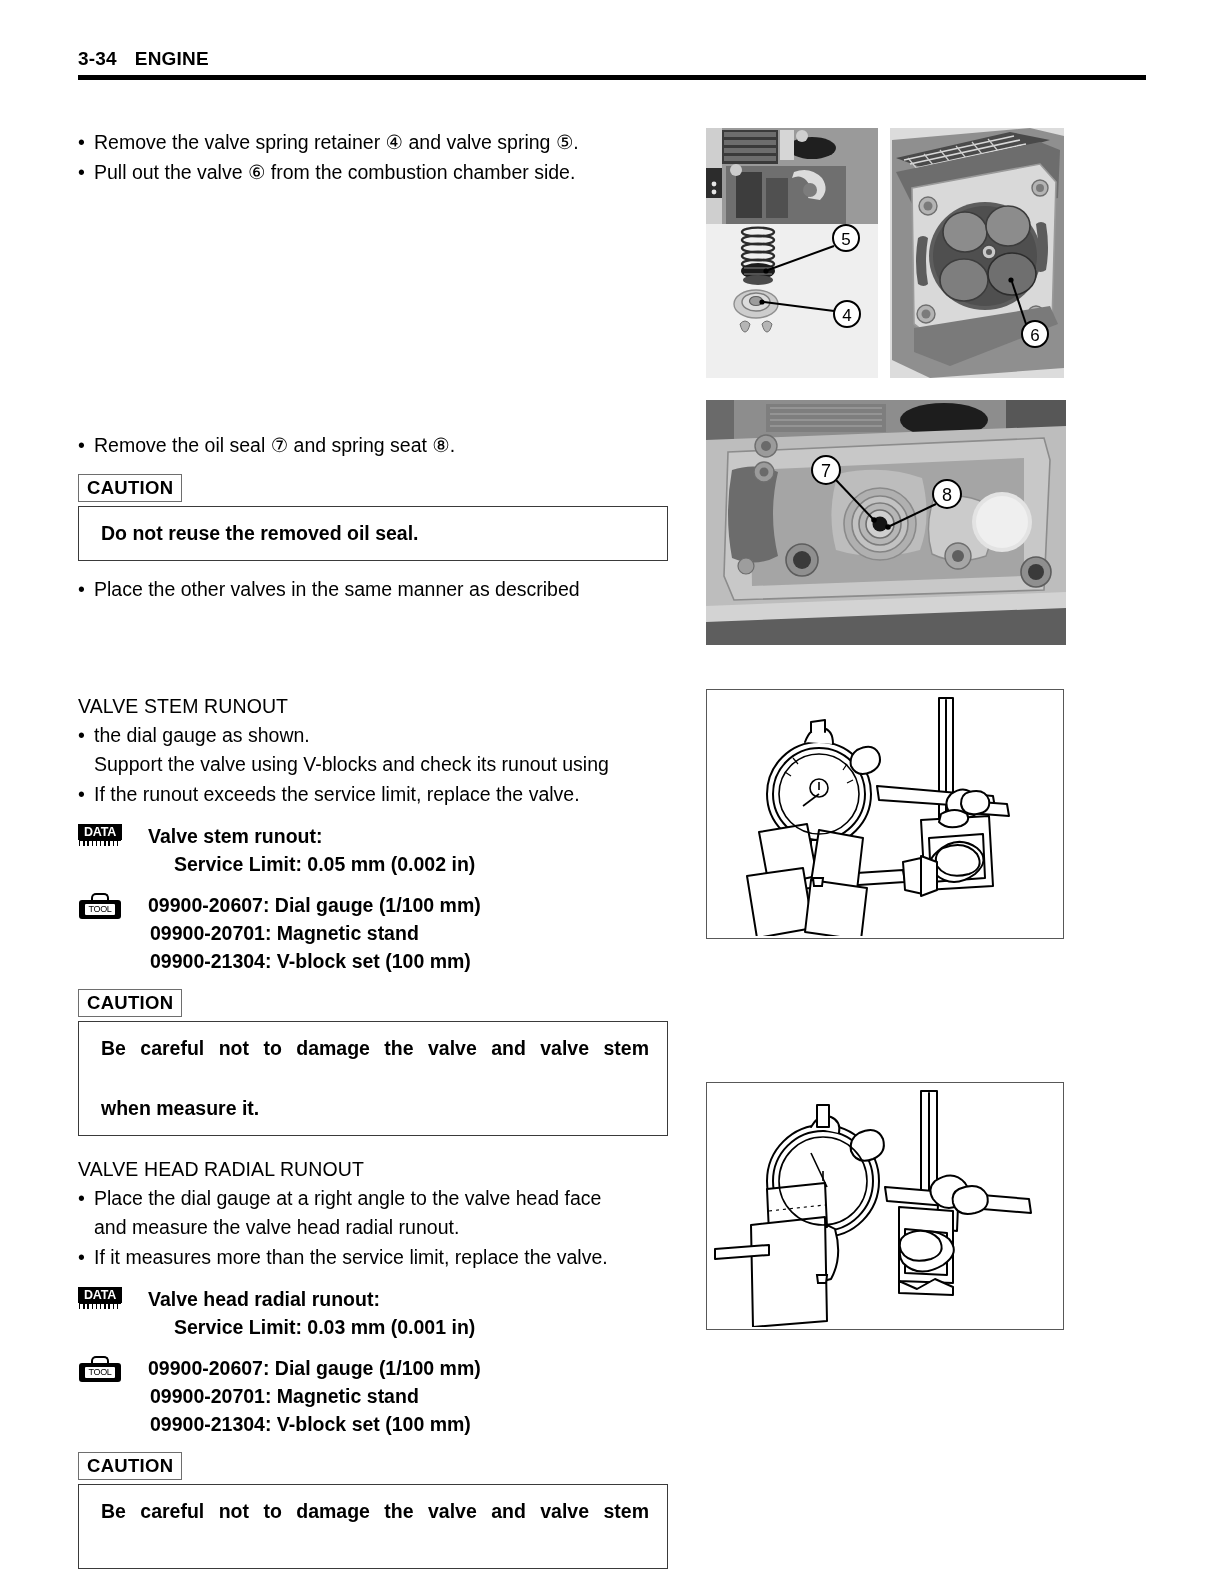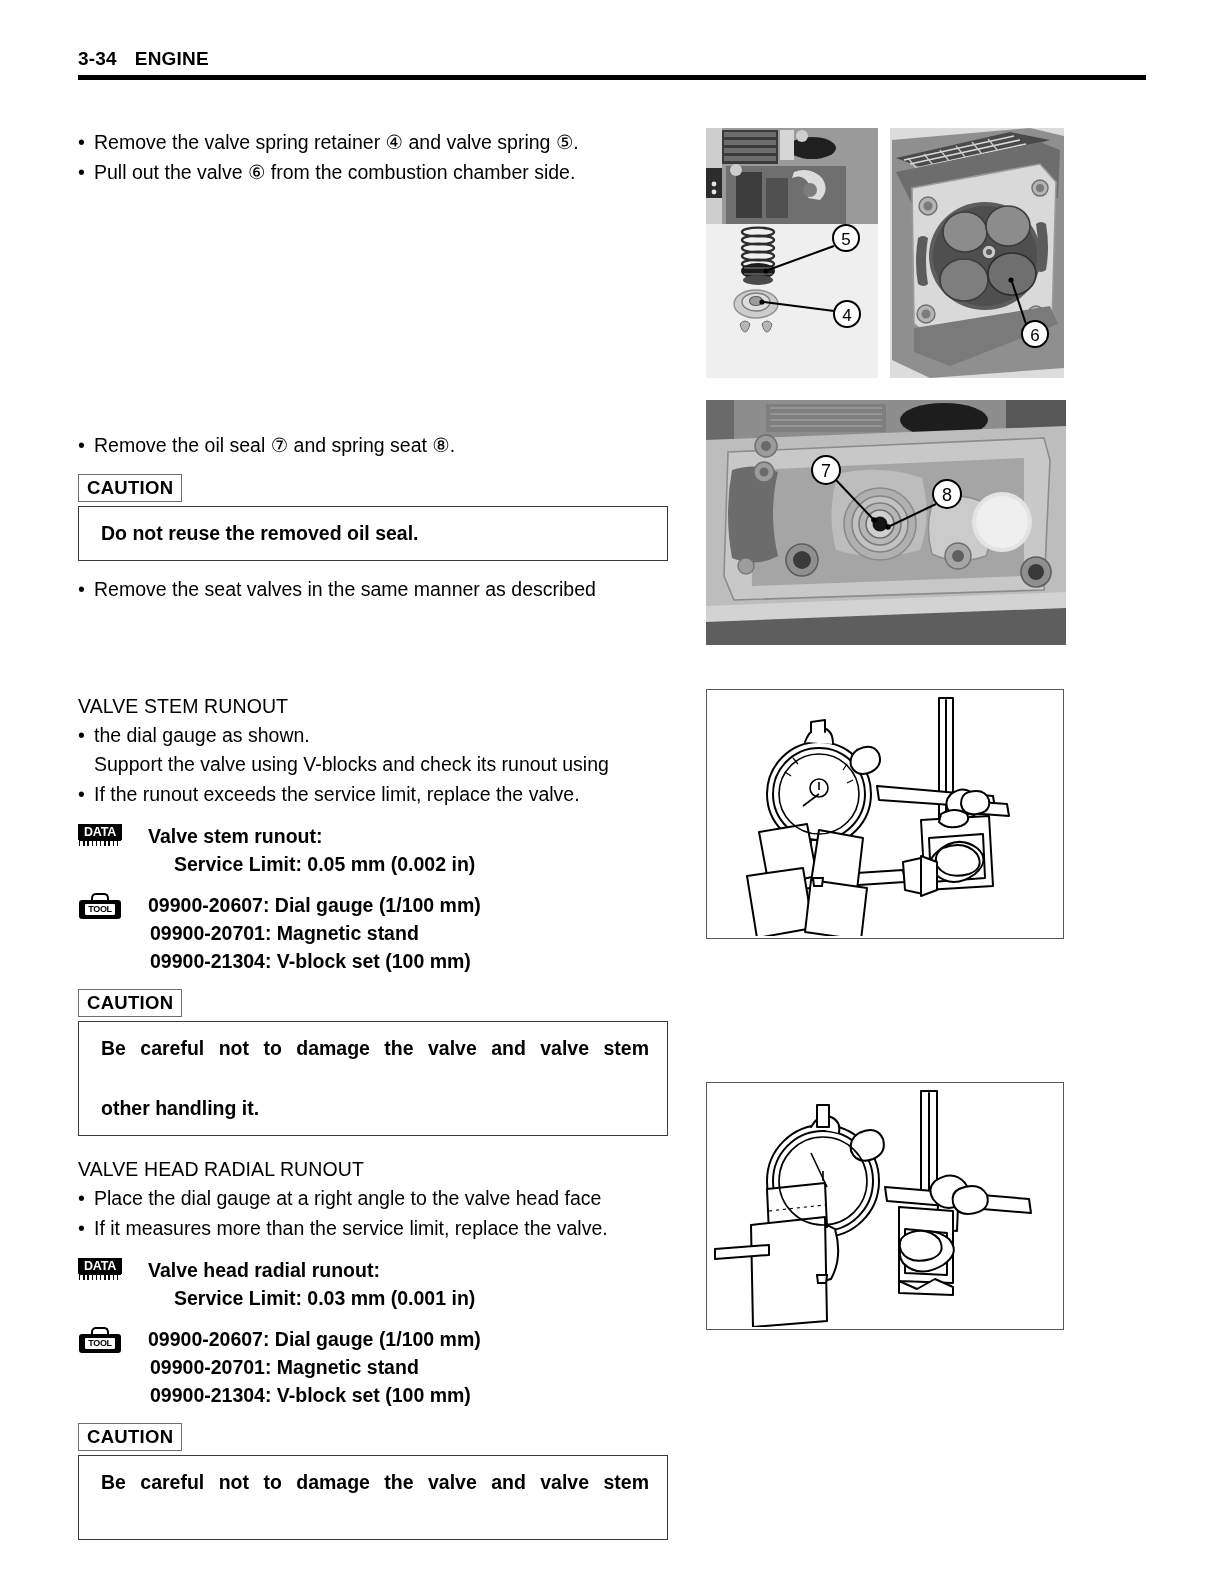--- a/index.html
+++ b/index.html
@@ -198,21 +198,21 @@
     left: 7px; top: 11px;
     width: 30px; height: 11px;
     background: #fff;
     border-radius: 1px;
   }
   .icon-tool .word {
     position: absolute;
     left: 7px; top: 11px;
     width: 30px; height: 11px;
     color: #000;
-    font-weight: bold;
+    font-weight: normal;
     font-size: 9px;
     line-height: 11px;
     text-align: center;
     letter-spacing: -0.3px;
   }
 
   
   .photo-pair {
     display: flex;
     gap: 12px;
@@ -265,21 +265,21 @@
     <div class="caution-box">
       <span class="ln">Do not reuse the removed oil seal.</span>
     </div>
   </div>
 
   <div style="height:14px"></div>
 
   <div class="bullet">
     <span class="dot">•</span>
     <span class="btxt">
-      <span class="ln j" style="display:block;text-align:justify">Remove the seat valves in the same manner as described</span>
+      <span class="ln j" style="display:block;text-align:justify">Place the other valves in the same manner as described</span>
     </span>
   </div>
 
   <div style="height:88px"></div>
 
   <div class="sect-head">VALVE STEM RUNOUT</div>
 
   <div class="bullet">
     <span class="dot">•</span>
     <span class="btxt">
@@ -320,32 +320,33 @@
       <span class="line">09900-20607: Dial gauge (1/100 mm)</span>
       <span class="line sub">09900-20701: Magnetic stand</span>
       <span class="line sub">09900-21304: V-block set (100 mm)</span>
     </div>
   </div>
 
   <div class="caution-wrap">
     <div class="caution-label">CAUTION</div>
     <div class="caution-box">
       <span class="ln j">Be careful not to damage the valve and valve stem</span>
-      <span class="ln">other handling it.</span>
+      <span class="ln">when measure it.</span>
     </div>
   </div>
 
   <div style="height:20px"></div>
 
   <div class="sect-head">VALVE HEAD RADIAL RUNOUT</div>
 
   <div class="bullet">
     <span class="dot">•</span>
     <span class="btxt">
       <span style="display:block;text-align:justify">Place the dial gauge at a right angle to the valve head face</span>
+      <span style="display:block">and measure the valve head radial runout.</span>
     </span>
   </div>
   <div class="bullet">
     <span class="dot">•</span>
     <span class="btxt">If it measures more than the service limit, replace the valve.</span>
   </div>
 
   <div class="spec-row">
     <div class="spec-icon">
       <span class="icon-data">

